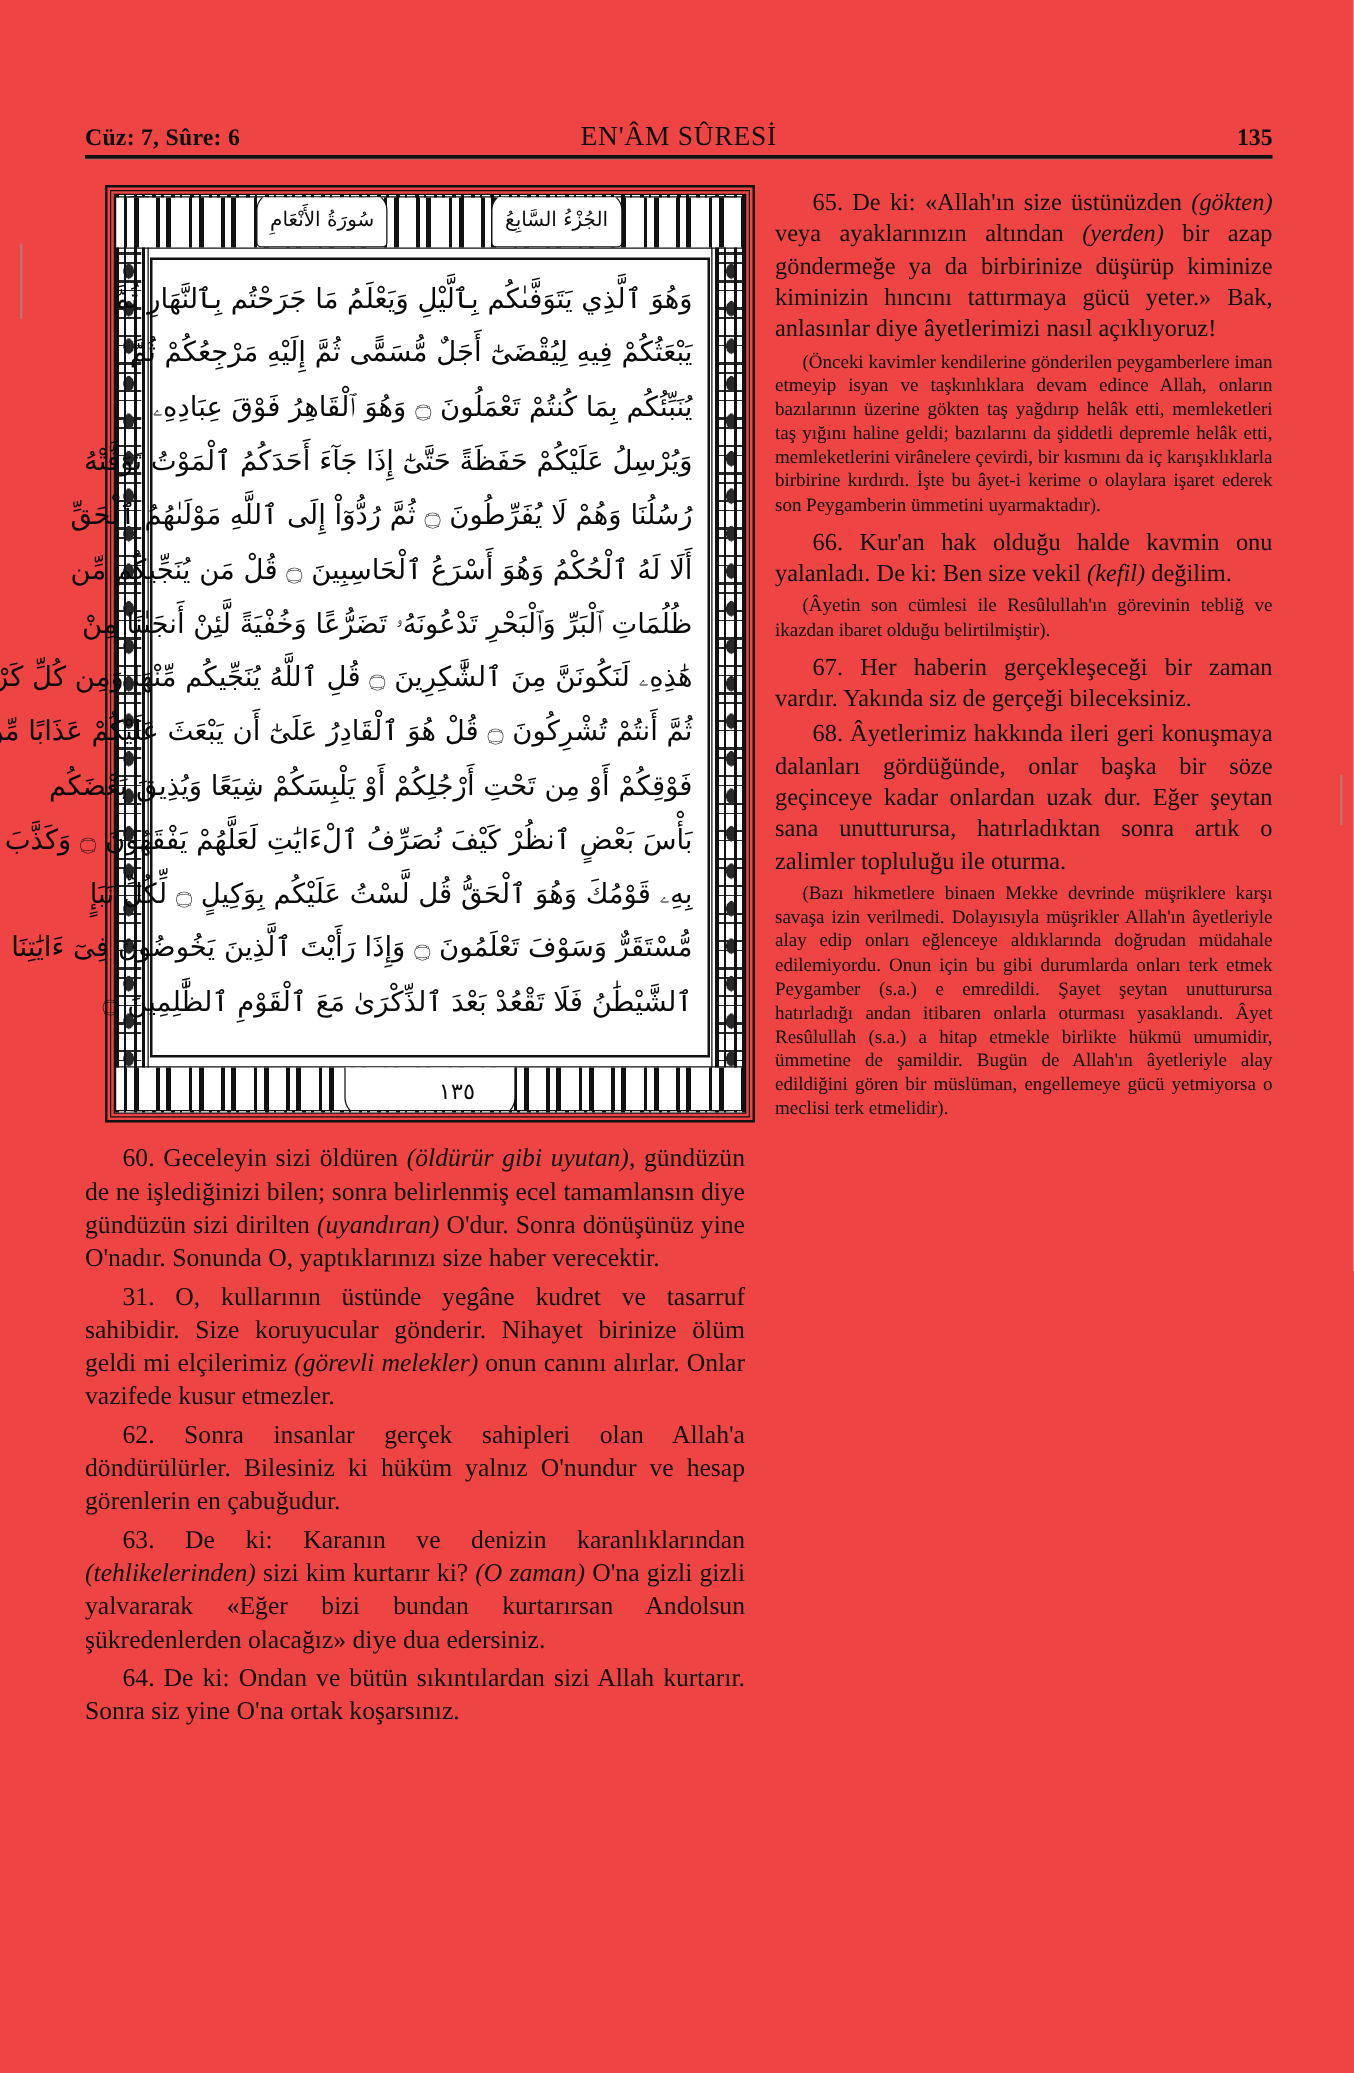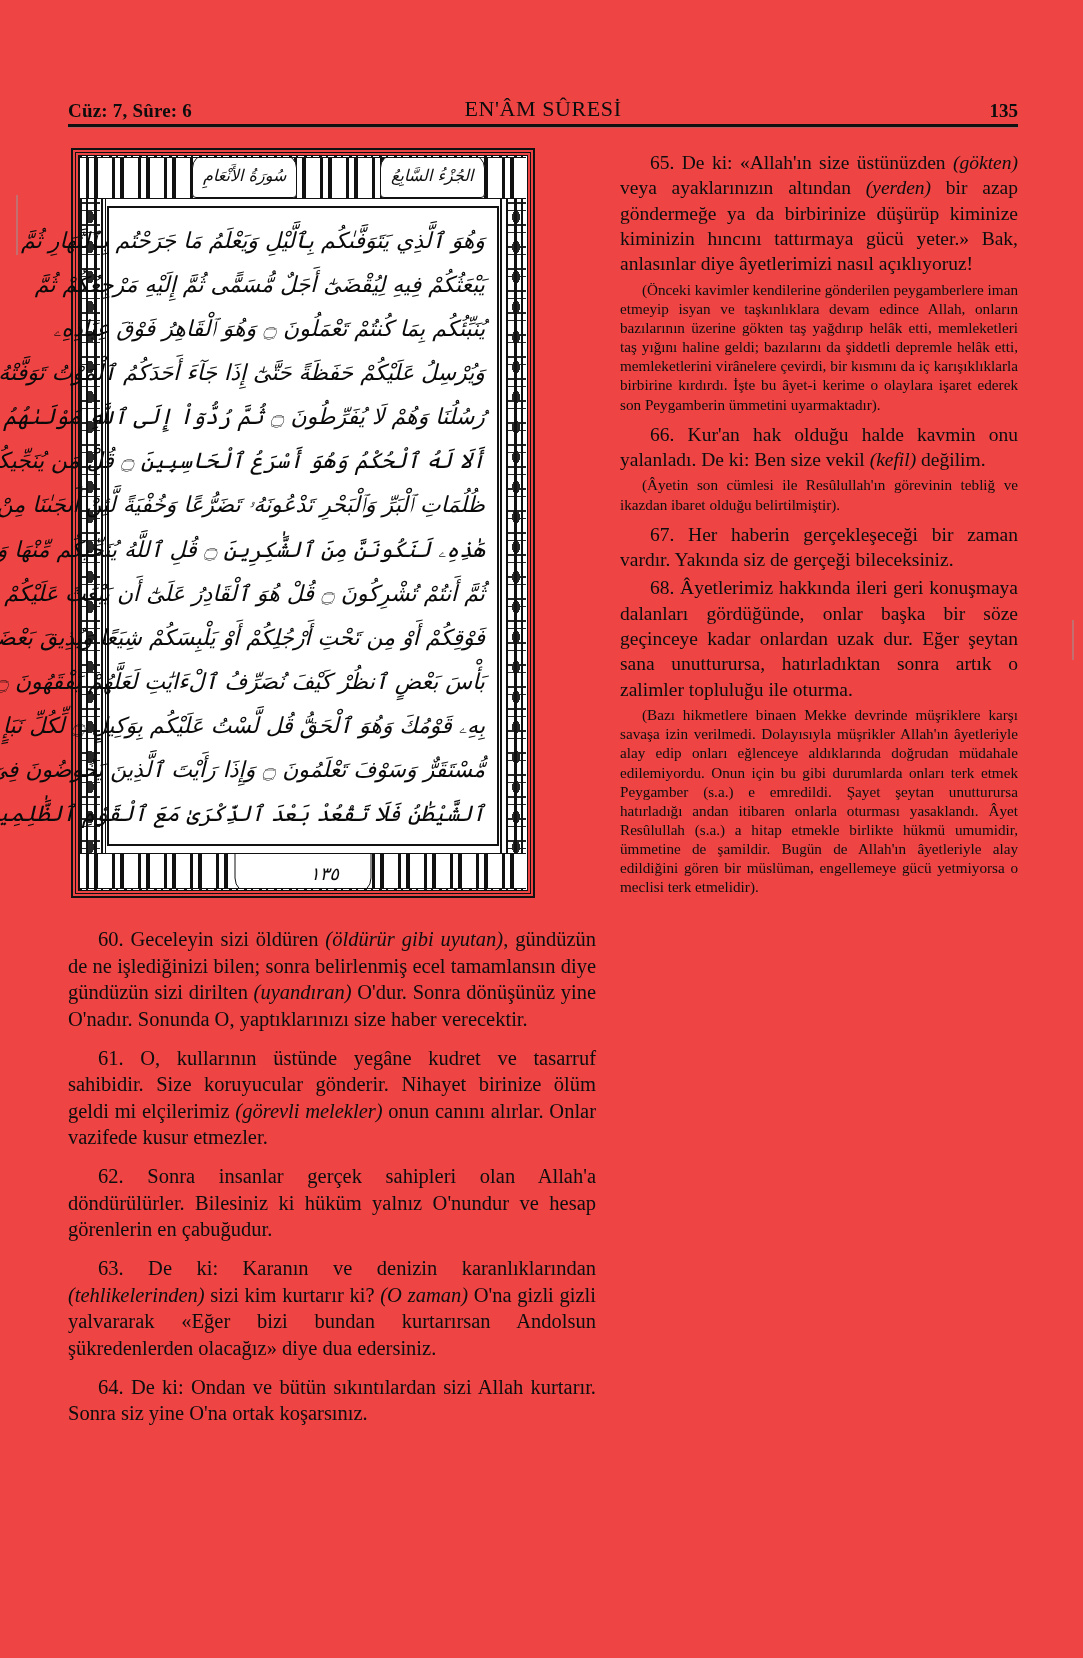--- a/index.html
+++ b/index.html
@@ -82,25 +82,24 @@
   .col-right {
     position: absolute;
     left: 620px;
     top: 150px;
     width: 398px;
   }
 
   
   .quran-panel {
     position: relative;
-    width: 464px;
+    width: 520px;
     height: 750px;
-    margin-left: 3px;
+    margin-left: 16px;
     box-sizing: border-box;
-    font-style: italic;
   }
   .frame-outer {
     position: absolute;
     inset: 0;
     border: 2px solid #111;
   }
   .frame-outer2 {
     position: absolute;
     inset: 4px;
     border: 1px solid #111;
@@ -243,21 +242,21 @@
 
   
   .arabic-box {
     position: absolute;
     left: 36px;
     right: 36px;
     top: 58px;
     bottom: 52px;
     border: 2px solid #111;
     background: #fff;
-    padding: 10px 12px 8px;
+    padding: 10px 12px 20px;
     box-sizing: border-box;
     display: flex;
     flex-direction: column;
     justify-content: space-around;
   }
   .aline {
     direction: rtl;
     text-align: justify;
     text-align-last: justify;
     font-family: "DejaVu Sans", sans-serif;
@@ -269,21 +268,21 @@
 
   
   .tr-para {
     font-size: 20.5px;
     line-height: 1.30;
     text-align: justify;
     text-indent: 30px;
     margin: 0 0 2px 0;
     hyphens: none;
   }
-  .col-left .tr-para { margin-bottom: 4px; margin-top: 12px; }
+  .col-left .tr-para { margin-bottom: 4px; }
   .col-right .tr-para { font-size: 19.5px; line-height: 1.30; margin-bottom: 3px; }
   .tr-para em { font-style: italic; }
 
   .note-para {
     font-size: 15.2px;
     line-height: 1.26;
     text-align: justify;
     text-indent: 22px;
     margin: 2px 0 8px 0;
   }
@@ -359,21 +358,21 @@
       <div class="panel-bottom">
         <div class="page-medallion">
           <span>١٣٥</span>
         </div>
       </div>
     </div>
 
     <div class="quran-gap"></div>
 
     <p class="tr-para"><span>60.</span> <span>Geceleyin sizi öldüren <em>(öldürür gibi uyutan)</em>, gündüzün de ne işlediğinizi bilen; sonra belirlenmiş ecel tamamlansın diye gündüzün sizi dirilten <em>(uyandıran)</em> O'dur. Sonra dönüşünüz yine O'nadır. Sonunda O, yaptıklarınızı size haber verecektir.</span></p>
-    <p class="tr-para"><span>61.</span> <span>O, kullarının üstünde yegâne kudret ve tasarruf sahibidir. Size koruyucular gönderir. Nihayet birinize ölüm geldi mi elçilerimiz <em>(görevli melekler)</em> onun canını alırlar. Onlar vazifede kusur etmezler.</span></p>
+    <p class="tr-para"><span>31.</span> <span>O, kullarının üstünde yegâne kudret ve tasarruf sahibidir. Size koruyucular gönderir. Nihayet birinize ölüm geldi mi elçilerimiz <em>(görevli melekler)</em> onun canını alırlar. Onlar vazifede kusur etmezler.</span></p>
     <p class="tr-para"><span>62.</span> <span>Sonra insanlar gerçek sahipleri olan Allah'a döndürülürler. Bilesiniz ki hüküm yalnız O'nundur ve hesap görenlerin en çabuğudur.</span></p>
     <p class="tr-para"><span>63.</span> <span>De ki: Karanın ve denizin karanlıklarından <em>(tehlikelerinden)</em> sizi kim kurtarır ki? <em>(O zaman)</em> O'na gizli gizli yalvararak «Eğer bizi bundan kurtarırsan Andolsun şükredenlerden olacağız» diye dua edersiniz.</span></p>
     <p class="tr-para"><span>64.</span> <span>De ki: Ondan ve bütün sıkıntılardan sizi Allah kurtarır. Sonra siz yine O'na ortak koşarsınız.</span></p>
   </div>
 
   <div class="col-right">
     <p class="tr-para"><span>65.</span> <span>De ki: «Allah'ın size üstünüzden <em>(gökten)</em> veya ayaklarınızın altından <em>(yerden)</em> bir azap göndermeğe ya da birbirinize düşürüp kiminize kiminizin hıncını tattırmaya gücü yeter.» Bak, anlasınlar diye âyetlerimizi nasıl açıklıyoruz!</span></p>
     <p class="note-para">(Önceki kavimler kendilerine gönderilen peygamberlere iman etmeyip isyan ve taşkınlıklara devam edince Allah, onların bazılarının üzerine gökten taş yağdırıp helâk etti, memleketleri taş yığını haline geldi; bazılarını da şiddetli depremle helâk etti, memleketlerini virânelere çevirdi, bir kısmını da iç karışıklıklarla birbirine kırdırdı. İşte bu âyet-i kerime o olaylara işaret ederek son Peygamberin ümmetini uyarmaktadır).</p>
     <p class="tr-para"><span>66.</span> <span>Kur'an hak olduğu halde kavmin onu yalanladı. De ki: Ben size vekil <em>(kefil)</em> değilim.</span></p>
     <p class="note-para">(Âyetin son cümlesi ile Resûlullah'ın görevinin tebliğ ve ikazdan ibaret olduğu belirtilmiştir).</p>

